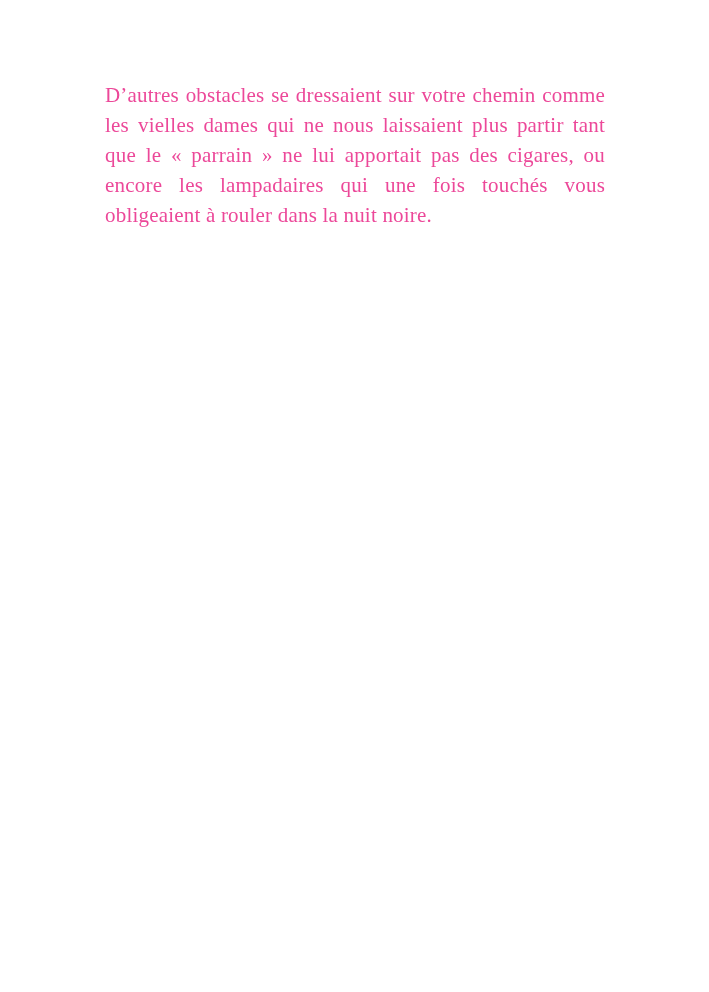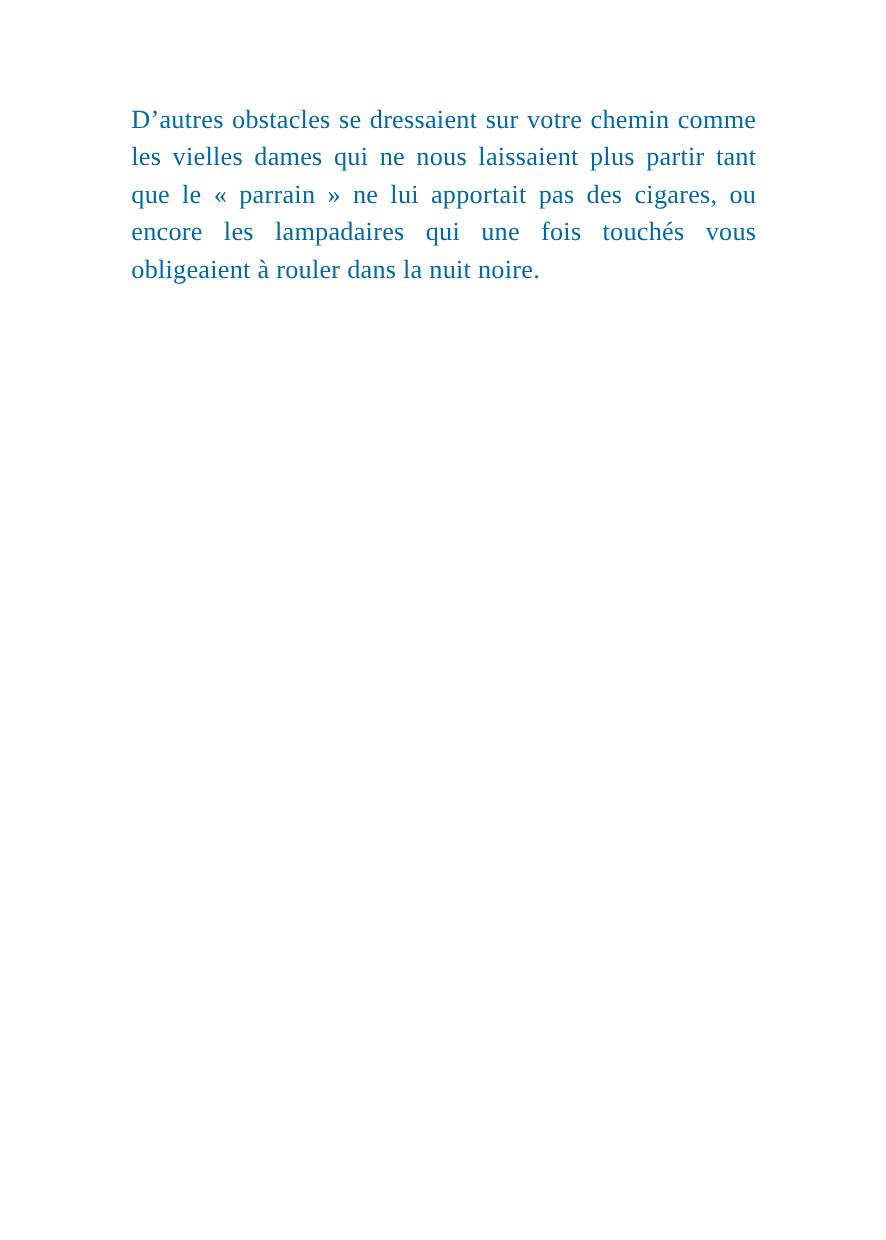--- a/index.html
+++ b/index.html
@@ -18,21 +18,21 @@
   .text-block {
     position: absolute;
     top: 80px;
     left: 105px;
     width: 500px;
   }
   .para {
     margin: 0 0 17px 0;
     font-size: 21px;
     line-height: 30px;
-    color: #0369a1;
+    color: #ec4899;
     text-align: justify;
     text-justify: inter-word;
     letter-spacing: 0.2px;
   }
   .page-number {
     position: absolute;
     left: 0;
     right: 0;
     top: 936px;
     text-align: center;

